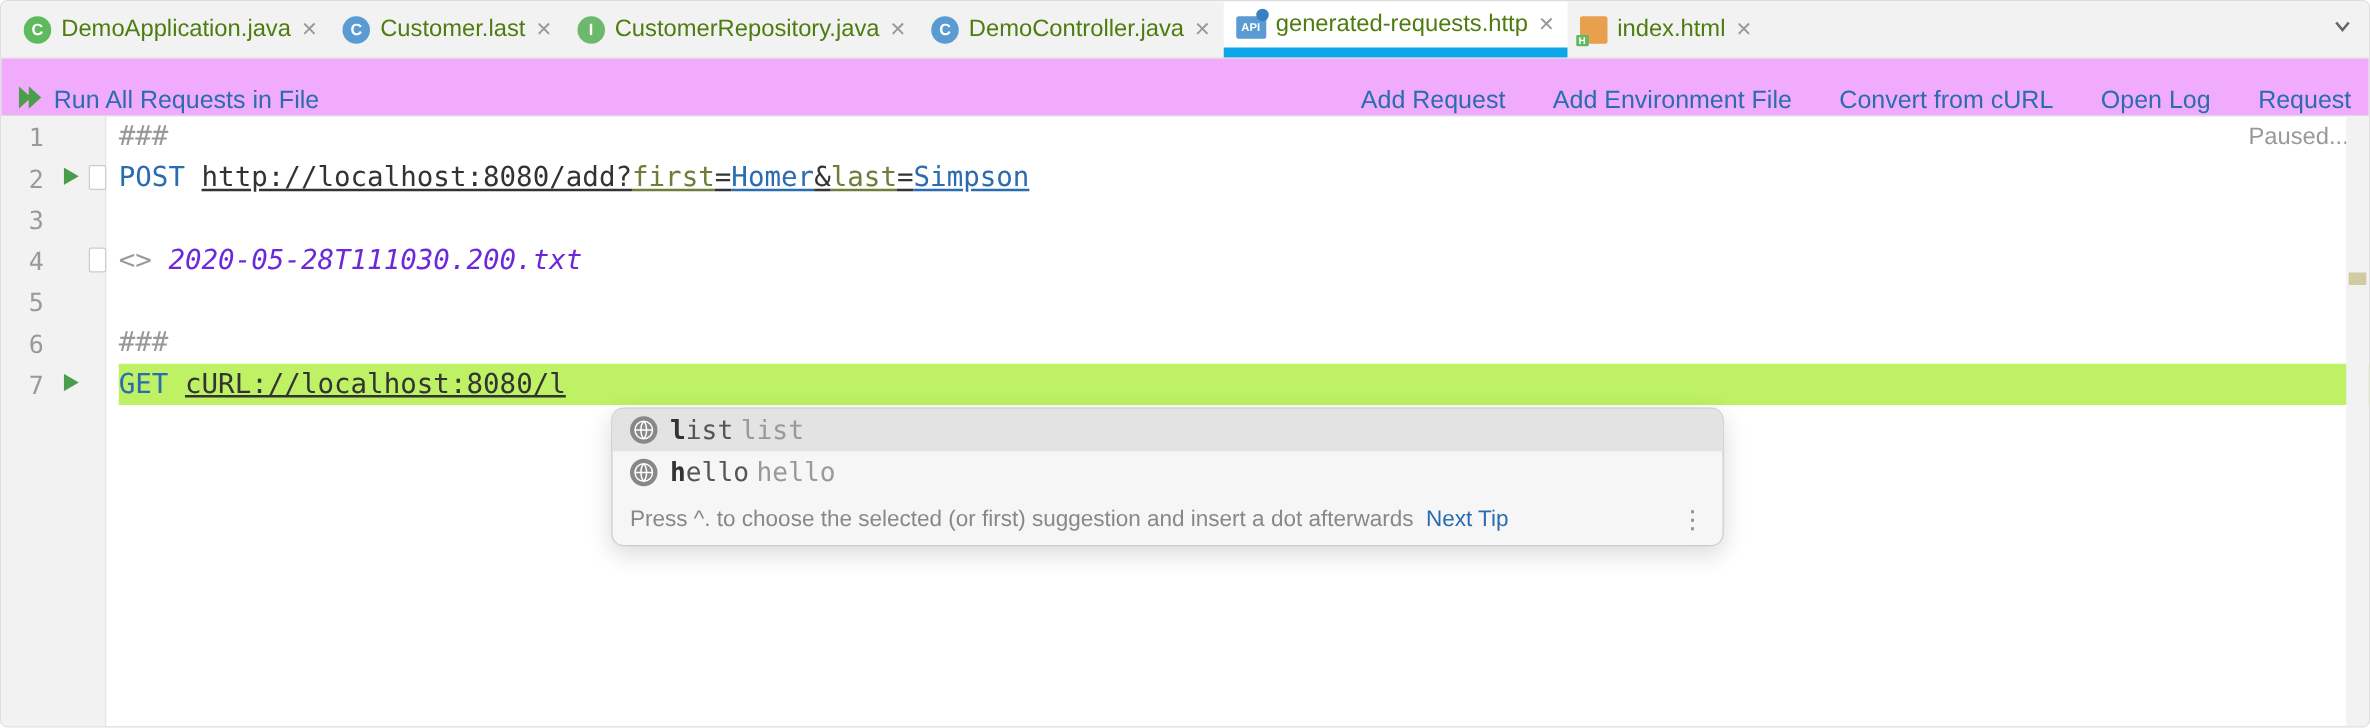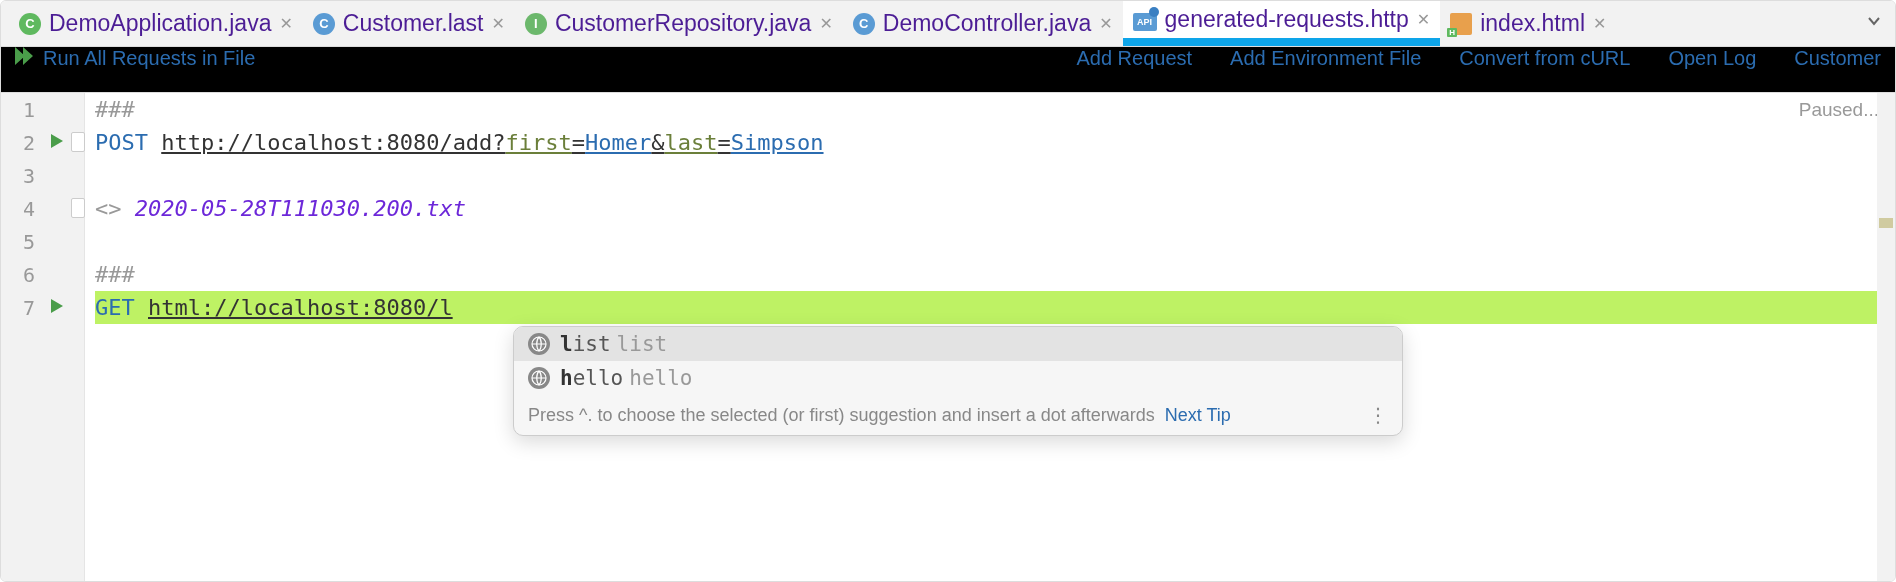--- a/index.html
+++ b/index.html
@@ -35,22 +35,22 @@
       height: 100%;
       gap: 8px;
       position: relative;
       cursor: pointer;
     }
     .tab.active {
       background: #fff;
       border-bottom: 8px solid #0ea5e9;
     }
     .tab-label {
-      color: #4c1d95;
-      font-size: 23px;
+      color: #4d7c0f;
+      font-size: 19px;
     }
     .tab-close {
       color: #999;
       font-size: 16px;
       cursor: pointer;
     }
     .file-icon {
       width: 22px;
       height: 22px;
       display: inline-flex;
@@ -116,23 +116,23 @@
       margin-left: auto;
       padding: 0 12px;
       color: #666;
       cursor: pointer;
       font-size: 20px;
     }
     
     
     .toolbar {
       display: flex;
-      align-items: flex-start;
+      align-items: flex-end;
       height: 46px;
-      background: #000000;
+      background: #f0abfc;
       border-bottom: 1px solid #ddd;
       padding: 0 14px;
       gap: 28px;
     }
     .toolbar-left {
       display: flex;
       align-items: center;
       gap: 8px;
     }
     .toolbar-right {
@@ -222,21 +222,21 @@
       right: 16px;
       top: 6px;
       color: #999;
       font-size: 19px;
       font-family: -apple-system, sans-serif;
     }
     
     
     .autocomplete {
       position: absolute;
-      left: 428px;
+      left: 404px;
       top: 233px;
       width: 890px;
       background: #f6f6f6;
       border: 1px solid #ccc;
       border-radius: 10px;
       box-shadow: 0 6px 20px rgba(0,0,0,0.15);
       overflow: hidden;
       font-family: -apple-system, sans-serif;
     }
     .ac-item {
@@ -354,21 +354,21 @@
           <path d="M0 0v18l10-9z M8 0v18l10-9z" fill="#4a9d4a"></path>
         </svg>
     </span>
     <span class="toolbar-link">Run All Requests in File</span>
   </div>
   <div class="toolbar-right">
     <span class="toolbar-link">Add Request</span>
     <span class="toolbar-link">Add Environment File</span>
     <span class="toolbar-link">Convert from cURL</span>
     <span class="toolbar-link">Open Log</span>
-    <span class="toolbar-link">Customer</span>
+    <span class="toolbar-link">Request</span>
   </div>
 </div>
 
 <div class="editor-area">
   <div class="gutter">
     <div class="gutter-line">
         <span class="line-num">1</span>
       </div>
     <div class="gutter-line">
       <span class="line-num">2</span>
@@ -404,21 +404,21 @@
 
   <div class="code-area">
     <div class="status-label">Paused...</div>
 
     <div class="code-line"><span class="tok-comment">###</span></div>
     <div class="code-line"><span class="tok-method">POST</span><span> </span><span class="tok-url">http://localhost:8080/add?</span><span class="tok-param">first</span><span class="tok-url">=</span><span class="tok-value">Homer</span><span class="tok-url">&amp;</span><span class="tok-param">last</span><span class="tok-url">=</span><span class="tok-value">Simpson</span></div>
     <div class="code-line"></div>
     <div class="code-line"><span class="tok-resp">&lt;&gt; </span><span class="tok-file">2020-05-28T111030.200.txt</span></div>
     <div class="code-line"></div>
     <div class="code-line"><span class="tok-comment">###</span></div>
-    <div class="code-line current"><span class="tok-method">GET</span><span> </span><span class="tok-url">html://localhost:8080/l</span></div>
+    <div class="code-line current"><span class="tok-method">GET</span><span> </span><span class="tok-url">cURL://localhost:8080/l</span></div>
 
     <div class="autocomplete">
       <div class="ac-item selected">
         <span class="ac-globe">
           <svg width="16" height="16" viewBox="0 0 16 16">
               <circle cx="8" cy="8" r="7" fill="none" stroke="#fff" stroke-width="1.2"></circle>
               <path d="M1 8h14 M8 1c3 3 3 11 0 14 M8 1c-3 3-3 11 0 14" fill="none" stroke="#fff" stroke-width="1.2"></path>
             </svg>
         </span>
         <span><span class="ac-bold">l</span><span class="ac-rest">ist</span><span class="ac-hint">list</span></span>

